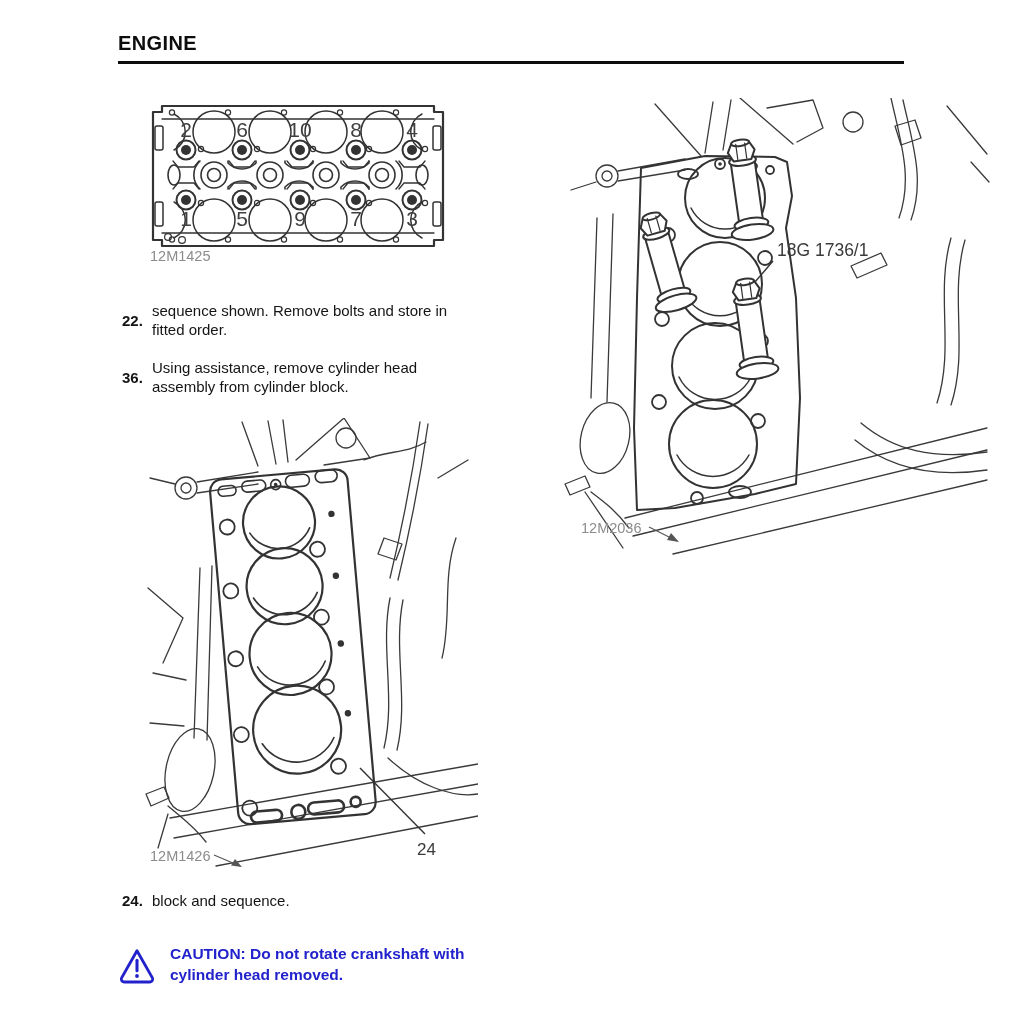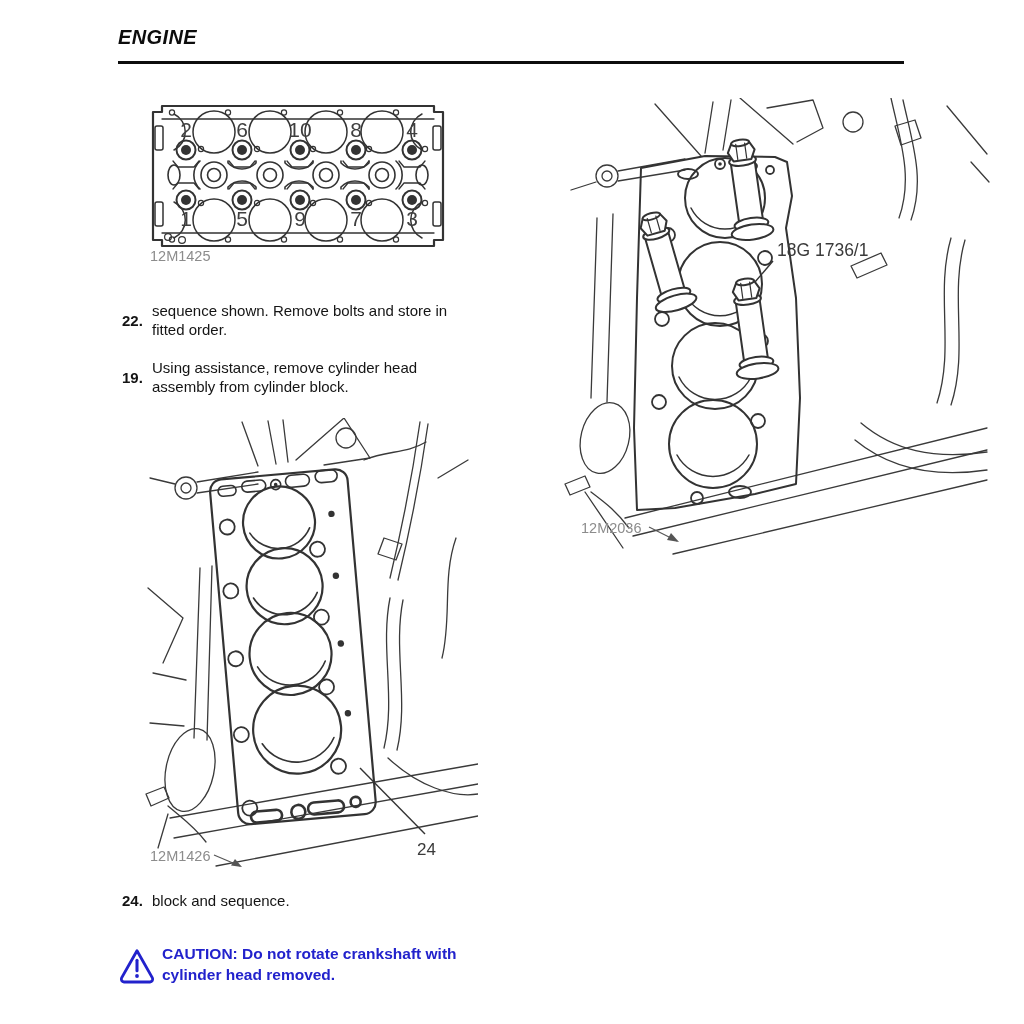--- a/index.html
+++ b/index.html
@@ -8,30 +8,30 @@
   .abs{position:absolute;}
   .title{font-size:20px;font-weight:700;letter-spacing:.4px;color:#0d0d0d;}
   .rule{background:#0d0d0d;height:3px;}
   .figlabel{font-size:14.5px;color:#8c8c8c;}
   .step{display:flex;align-items:center;}
   .step .num{width:30px;font-weight:700;font-size:15px;line-height:19px;flex:0 0 30px;}
   .step .body{font-size:15px;line-height:19px;}
   .step .body div{white-space:nowrap;}
   .boldtool{font-weight:700;}
   .caution{display:flex;align-items:flex-start;}
-  .caution-text{margin-left:6px;font-size:15.5px;line-height:21px;font-weight:700;color:#2222cc;}
+  .caution-text{margin-left:14px;font-size:15.5px;line-height:21px;font-weight:700;color:#2222cc;}
   .caution-text div{white-space:nowrap;}
   svg text{font-family:"Liberation Sans", sans-serif;}
 </style>
 </head>
 <body>
 
 <div class="page">
 
-  <div class="abs title" style="left:118px;top:26px;font-style:italic;">ENGINE</div>
+  <div class="abs title" style="left:118px;top:32px;">ENGINE</div>
   <div class="abs rule" style="left:118px;top:61px;width:786px;"></div>
 
   <div class="abs" style="left:148px;top:102px;">
     <svg width="300" height="148" viewBox="0 0 300 148">
       <g fill="none" stroke="#333" stroke-linecap="round" stroke-linejoin="round">
         <path d="M14,4 H286 V10 H295 V138 H286 V144 H14 V138 H5 V10 H14 Z" stroke-width="2.2"></path>
         <path d="M14,17 H286 M14,131 H286" stroke-width="1.3"></path>
         <rect x="7" y="24" width="8" height="24" rx="2" stroke-width="1.5"></rect>
         <rect x="7" y="100" width="8" height="24" rx="2" stroke-width="1.5"></rect>
         <rect x="285" y="24" width="8" height="24" rx="2" stroke-width="1.5"></rect>
@@ -141,21 +141,21 @@
     <div class="step">
       <div class="num">22.</div>
       <div class="body">
         <div>sequence shown. Remove bolts and store in</div>
         <div>fitted order.</div>
       </div>
     </div>
   </div>
   <div class="abs" style="left:122px;top:358px;">
     <div class="step">
-      <div class="num">19.</div>
+      <div class="num">36.</div>
       <div class="body">
         <div>Using assistance, remove cylinder head</div>
         <div>assembly from cylinder block.</div>
       </div>
     </div>
   </div>
 
   <div class="abs" style="left:138px;top:418px;">
     <svg width="340" height="452" viewBox="0 0 340 452">
       <g fill="none" stroke="#3a3a3a" stroke-width="1.3" stroke-linecap="round" stroke-linejoin="round">

